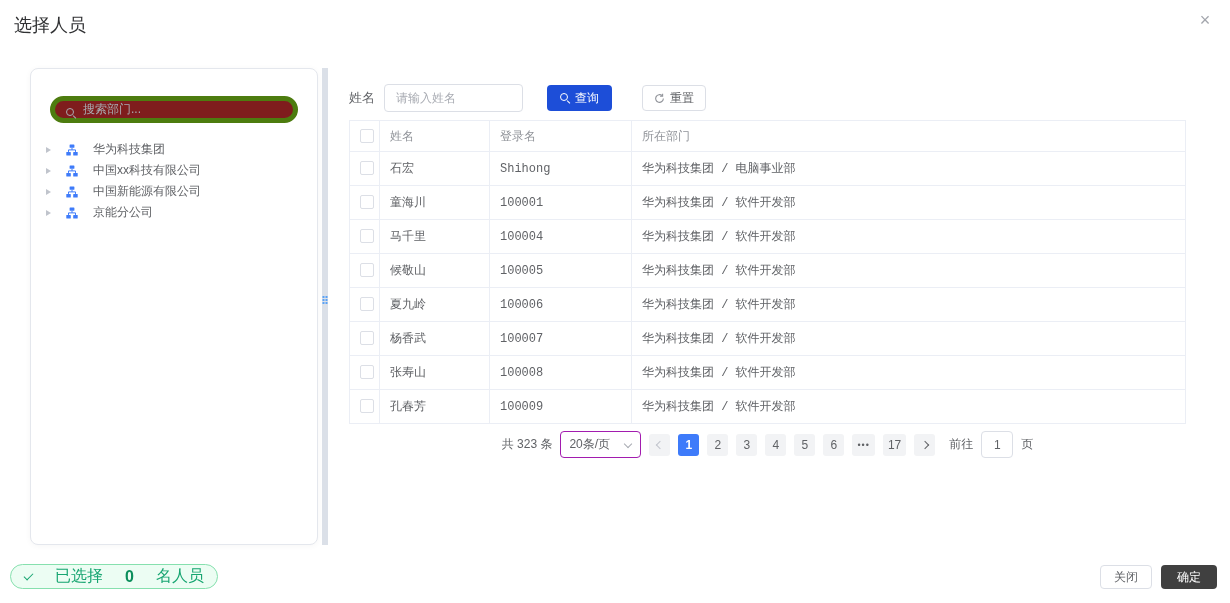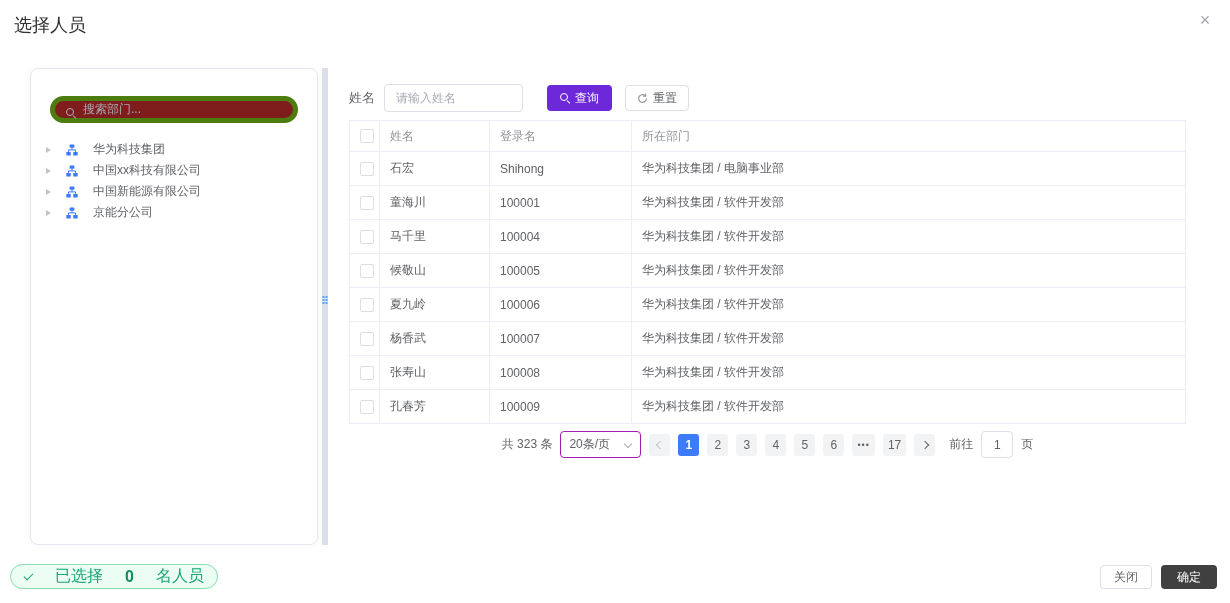--- a/index.html
+++ b/index.html
@@ -41,31 +41,31 @@
   
   .right { position:absolute; left:349px; top:84px; width:837px; }
   .filter-row { display:flex; align-items:center; height:28px; }
   .filter-label { font-size:13px; color:#606266; margin-right:9px; }
   .name-input { width:139px; height:28px; border:1px solid #dcdfe6; border-radius:4px;
     padding:0 11px; font-size:12px; color:#606266; outline:none;
     font-family:"Liberation Sans","DejaVu Sans",sans-serif; }
   .name-input::placeholder { color:#a8abb2; }
   .btn { display:inline-flex; align-items:center; justify-content:center; gap:5px;
     height:26px; border-radius:4px; font-size:12px; cursor:pointer; border:1px solid transparent; }
-  .btn-query { margin-left:24px; padding:0 12px; background:#6d28d9; color:#fff; }
-  .btn-reset { margin-left:13px; padding:0 11px; background:#fff; color:#606266;
+  .btn-query { margin-left:24px; padding:0 12px; background:#1d4ed8; color:#fff; }
+  .btn-reset { margin-left:30px; padding:0 11px; background:#fff; color:#606266;
     border-color:#dcdfe6; }
 
   
   table.people { border-collapse:collapse; width:837px; margin-top:8px;
     font-size:12px; table-layout:fixed; }
   table.people th, table.people td { border:1px solid #ebeef5; text-align:left;
     padding:0 0 0 10px; overflow:hidden; white-space:nowrap; }
   table.people th { height:31px; color:#909399; font-weight:400; background:#fff; }
-  table.people td { height:34px; color:#606266; }
+  table.people td { height:34px; color:#606266;font-family:Liberation Mono, monospace; }
   .col-cb { width:30px; } .col-name { width:110px; } .col-login { width:142px; }
   th.cb-cell, td.cb-cell { padding:0; text-align:center; }
   .checkbox { display:inline-block; width:14px; height:14px; border:1px solid #dcdfe6;
     border-radius:2px; background:#fff; vertical-align:middle; cursor:pointer; }
 
   
   .pager { margin-top:7px; display:flex; align-items:center; justify-content:center;
     gap:8px; font-size:12px; color:#606266; }
   .total { }
   .size-select { width:81px; height:27px; border:1px solid #a21caf; border-radius:4px;

